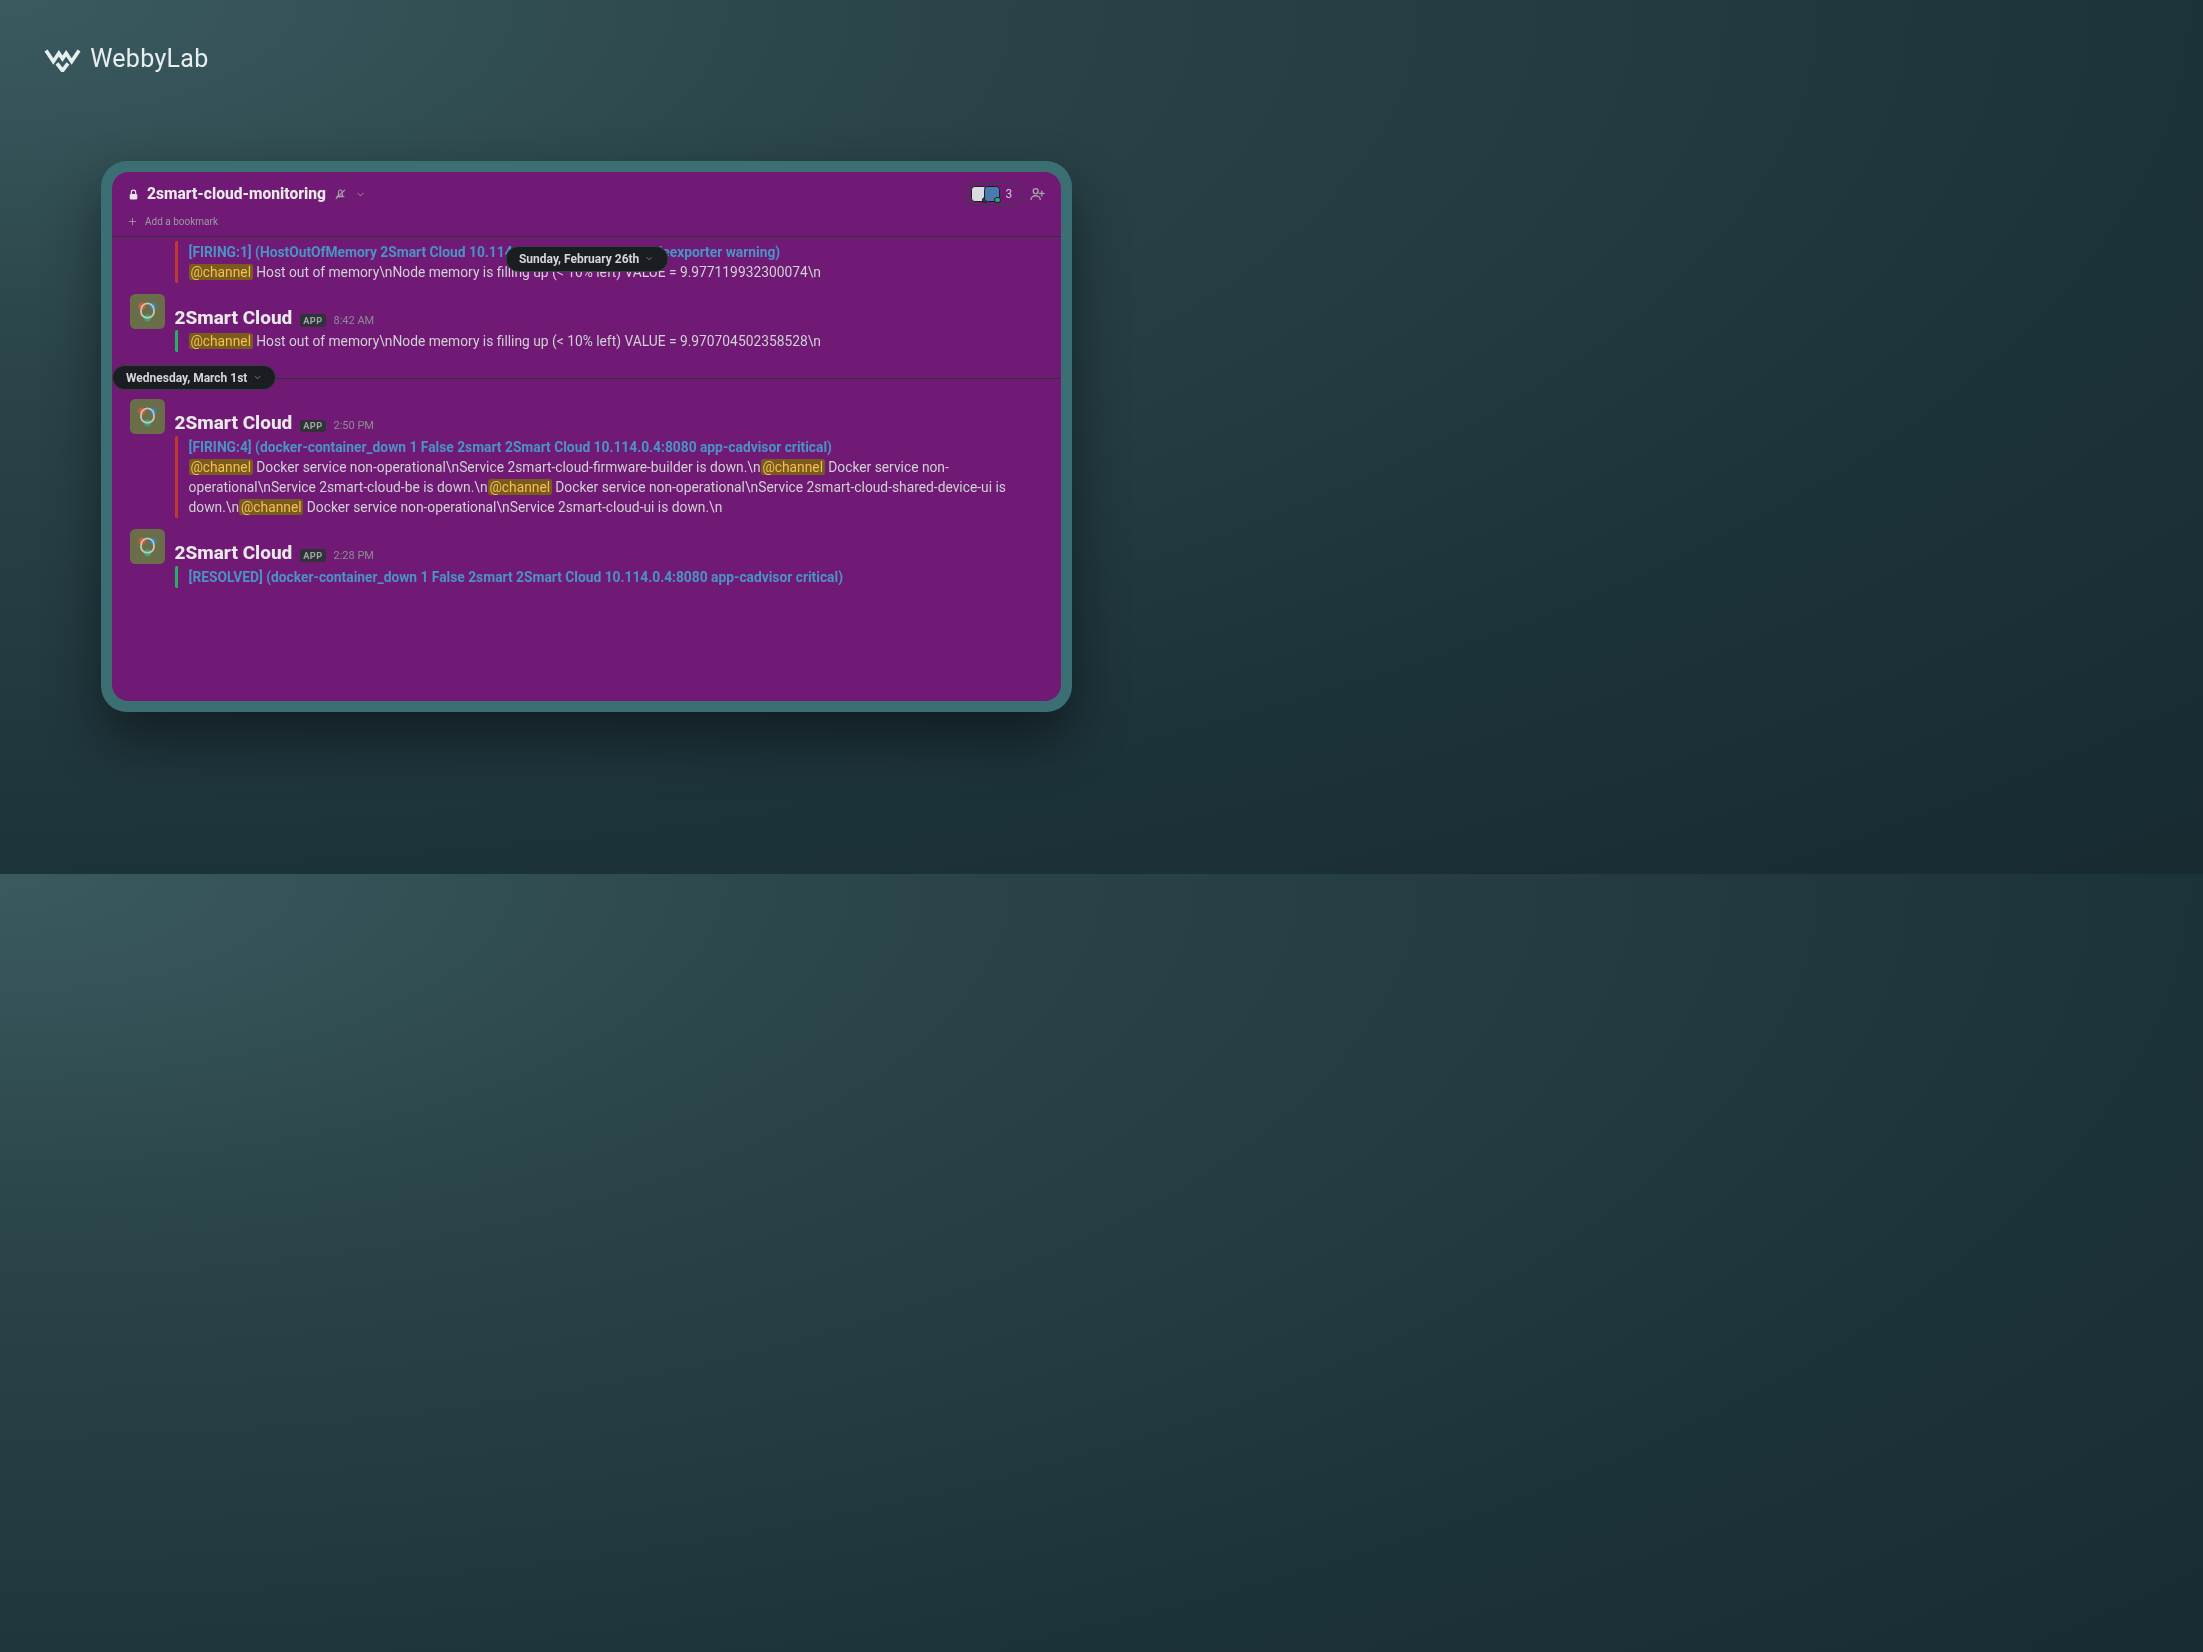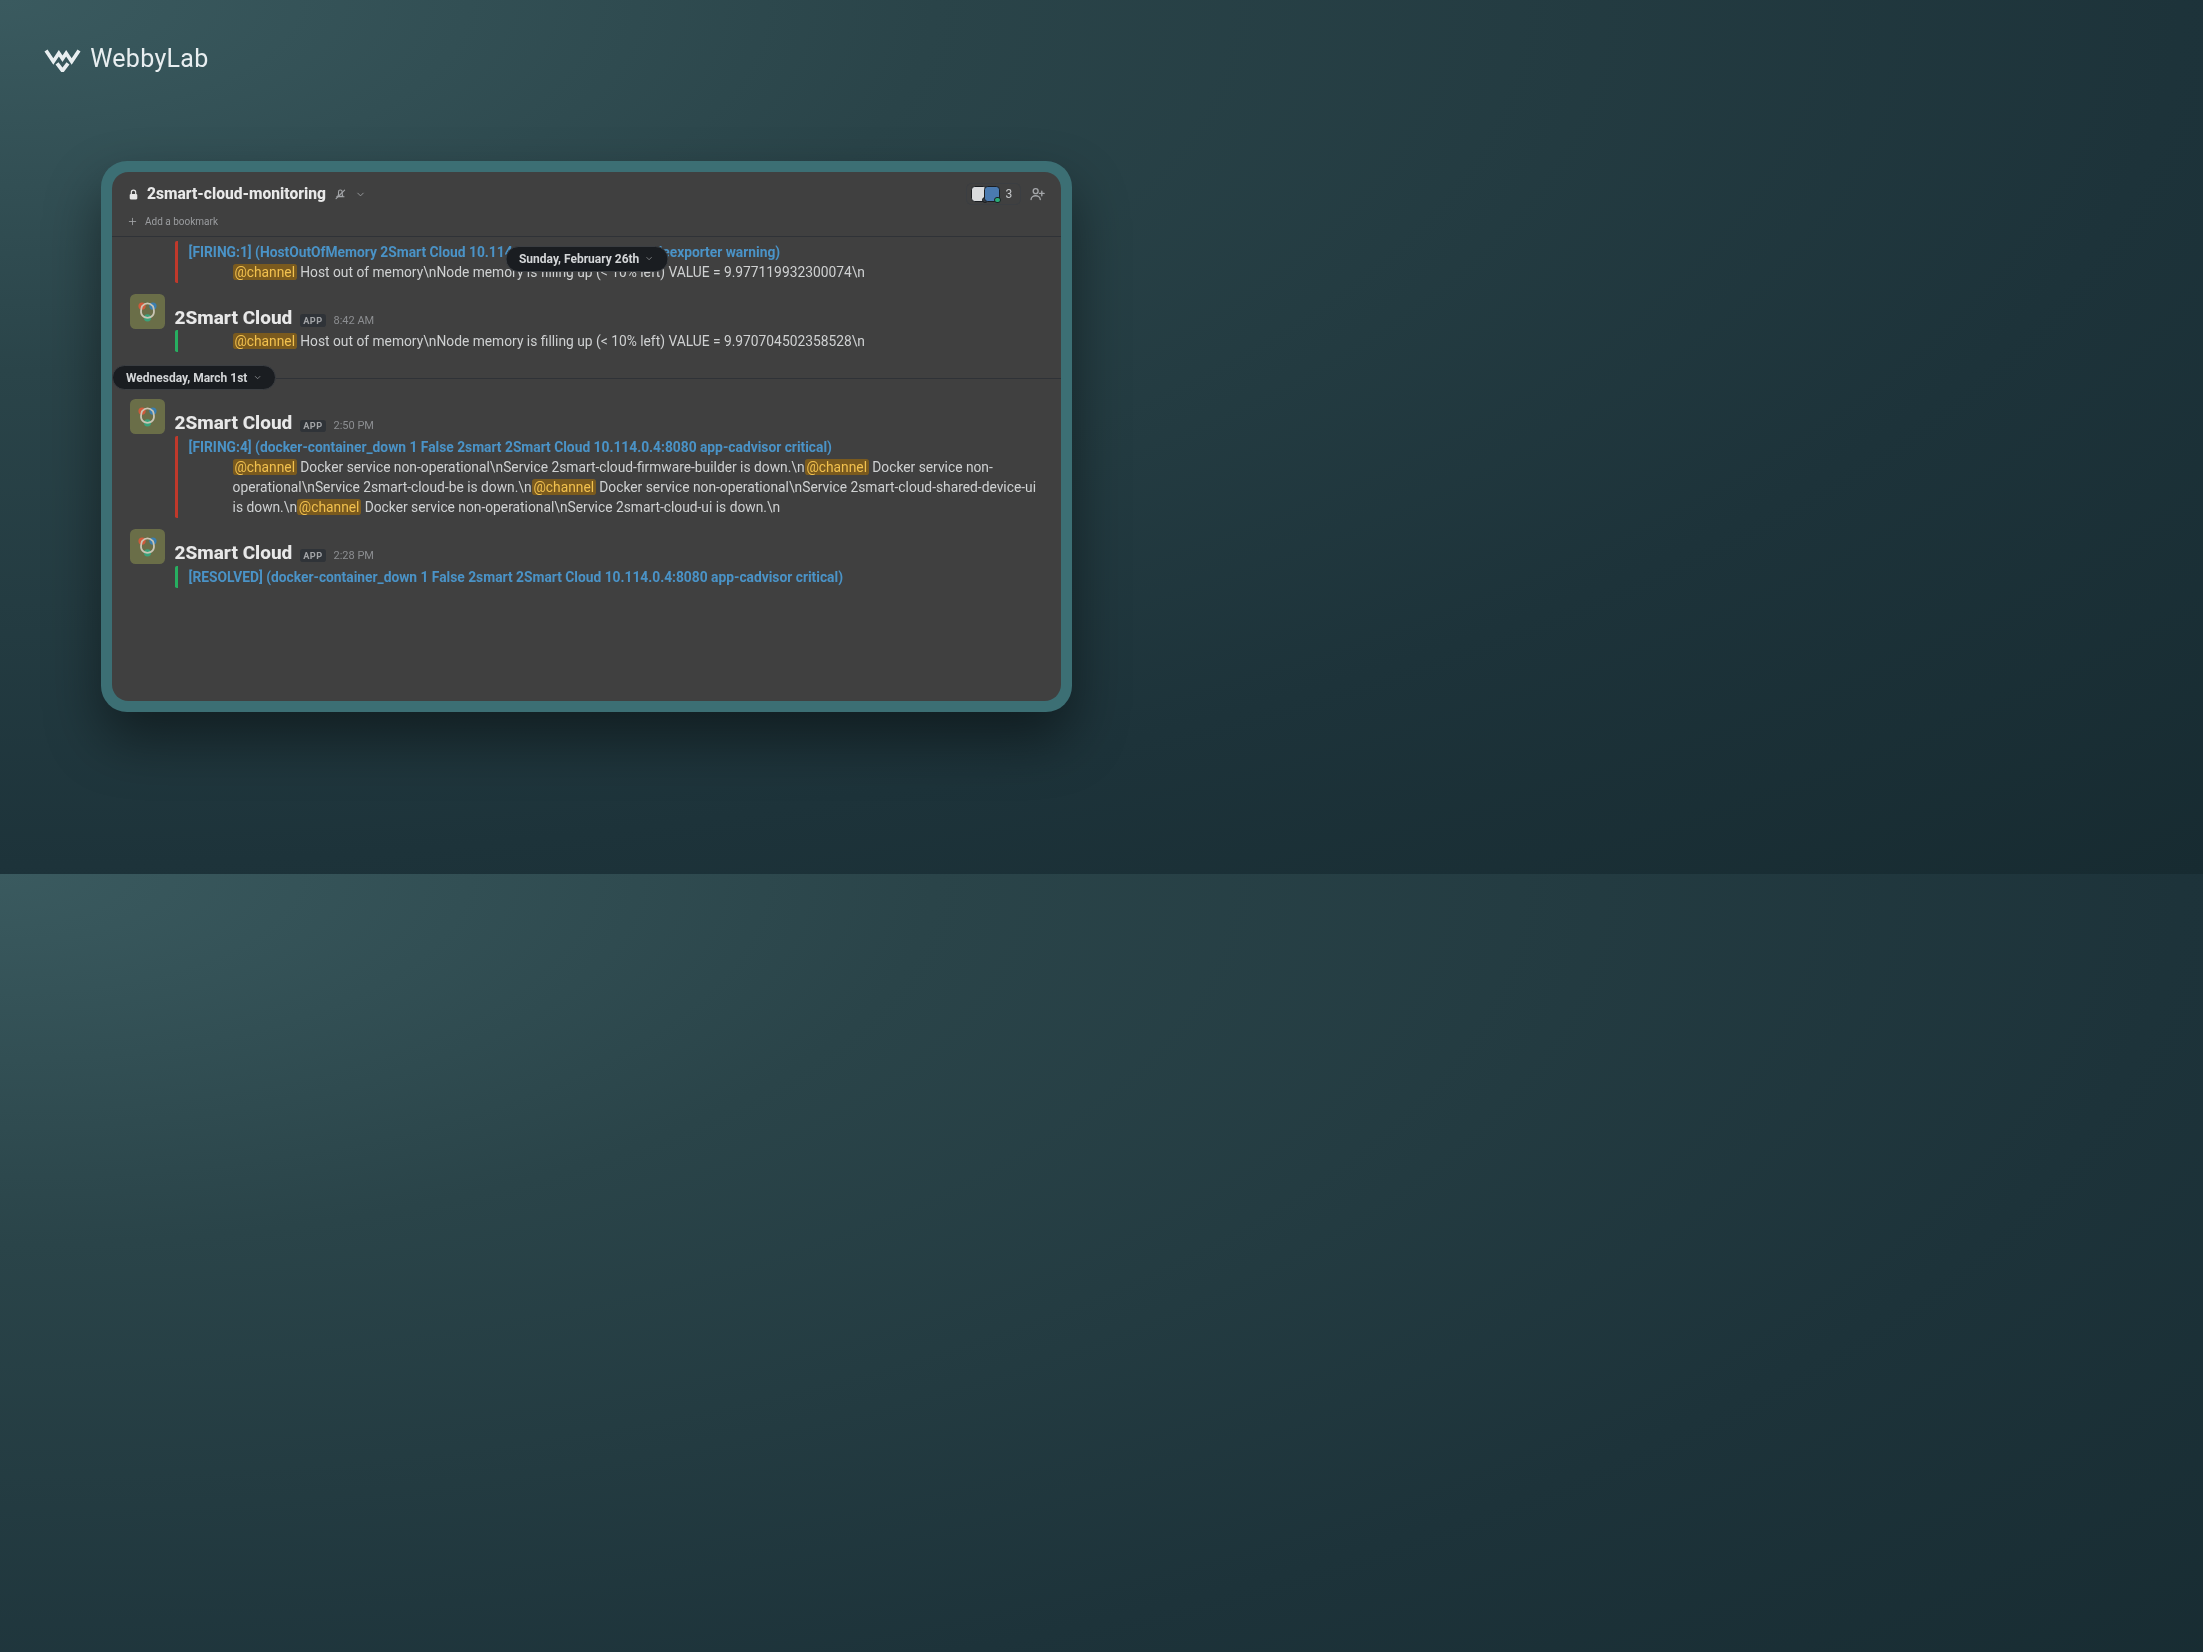--- a/index.html
+++ b/index.html
@@ -33,21 +33,21 @@
   width: 971px;
   height: 551px;
   background: #3c6f74;
   border-radius: 26px;
   padding: 11px;
   box-shadow: 0 27.5px 55px rgba(0,0,0,0.45);
 }
 .slack {
   width: 100%;
   height: 100%;
-  background: #404040;
+  background: #701a75;
   border-radius: 16.5px;
   overflow: hidden;
   color: #d1d2d3;
   display: flex;
   flex-direction: column;
 }
 
 
 .chan-header {
   display: flex;
@@ -150,21 +150,21 @@
   border-left: 3.7px solid;
   border-radius: 1.8px;
   padding: 0.9px 0 0.9px 11px;
   margin-top: 1.8px;
   font-size: 13.8px;
   line-height: 1.45;
 }
 .attach.firing { border-color: #c0392b; }
 .attach.resolved { border-color: #27ae60; }
 .attach-title { color: #4a93c7; font-weight: 700; cursor: pointer; }
-.attach-text { color: #cfd1d2; margin-left: 44px; }
+.attach-text { color: #cfd1d2; }
 .mention {
   background: #7a5a1e;
   color: #f2c14e;
   border-radius: 2.8px;
   padding: 0 1.8px;
 }
 
 
 .date-divider {
   position: relative;

